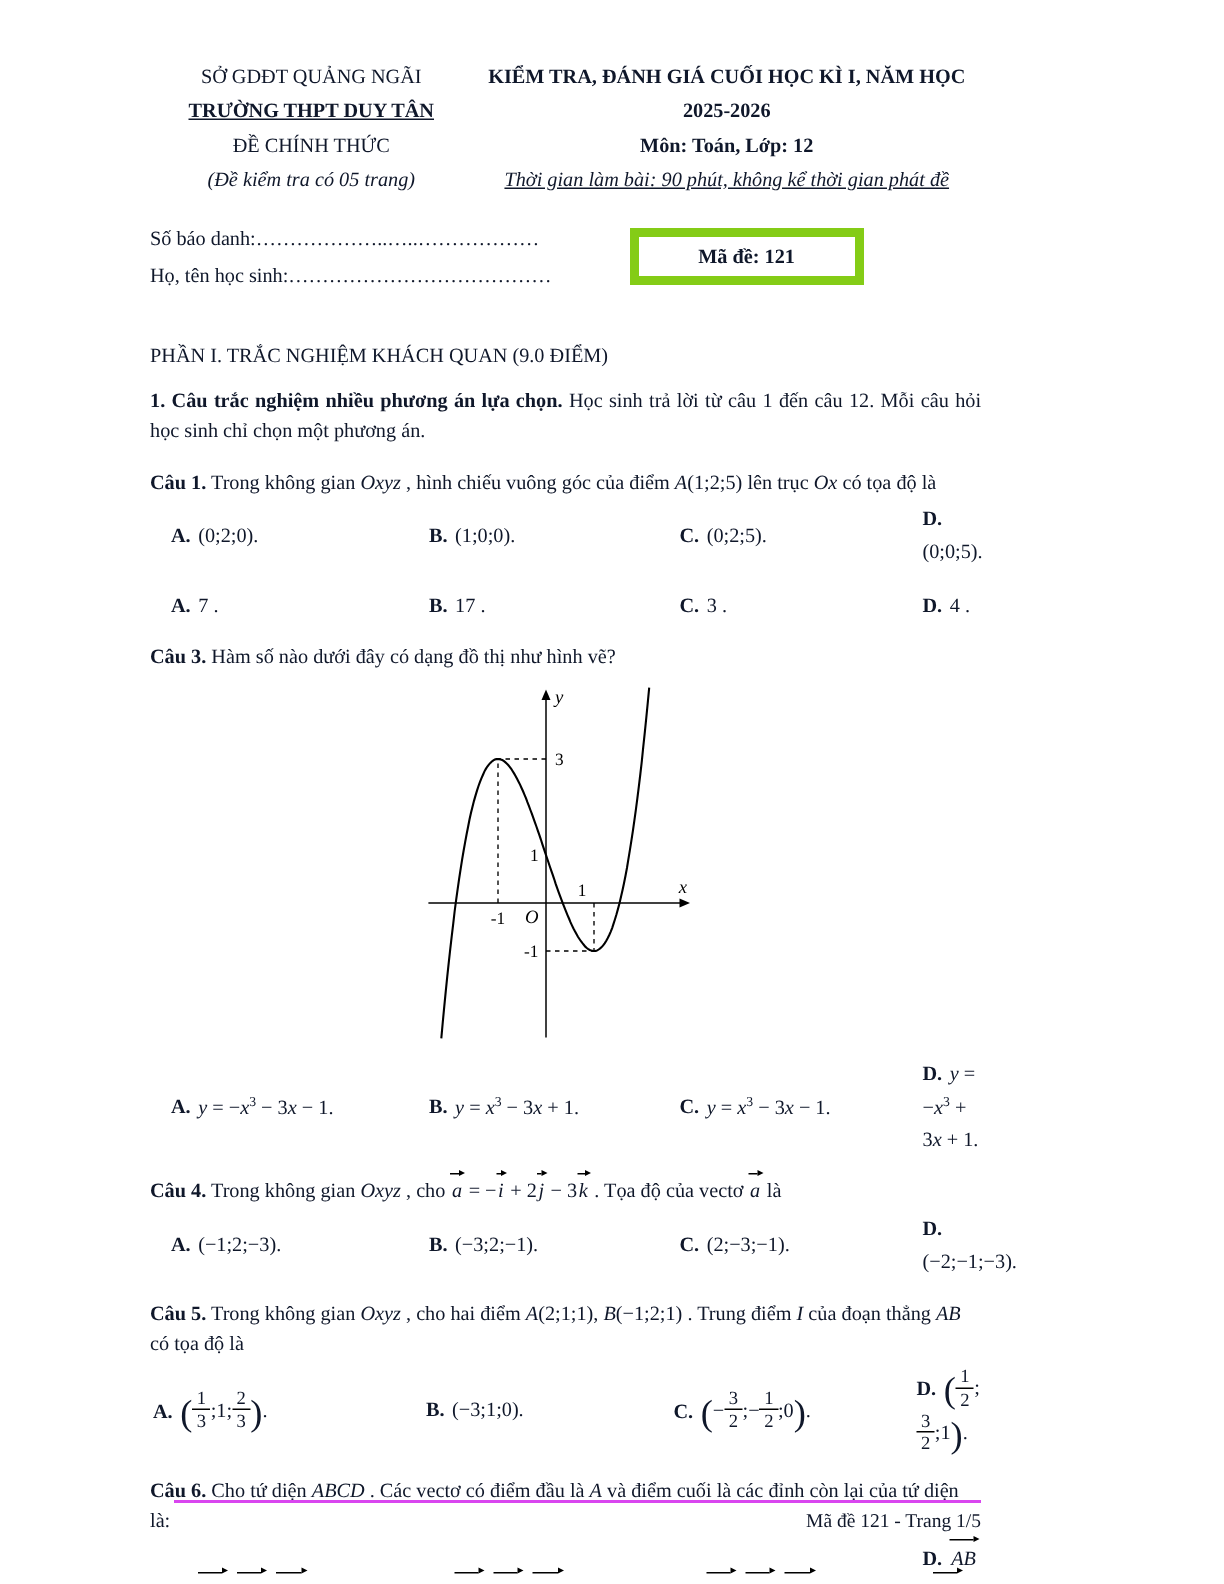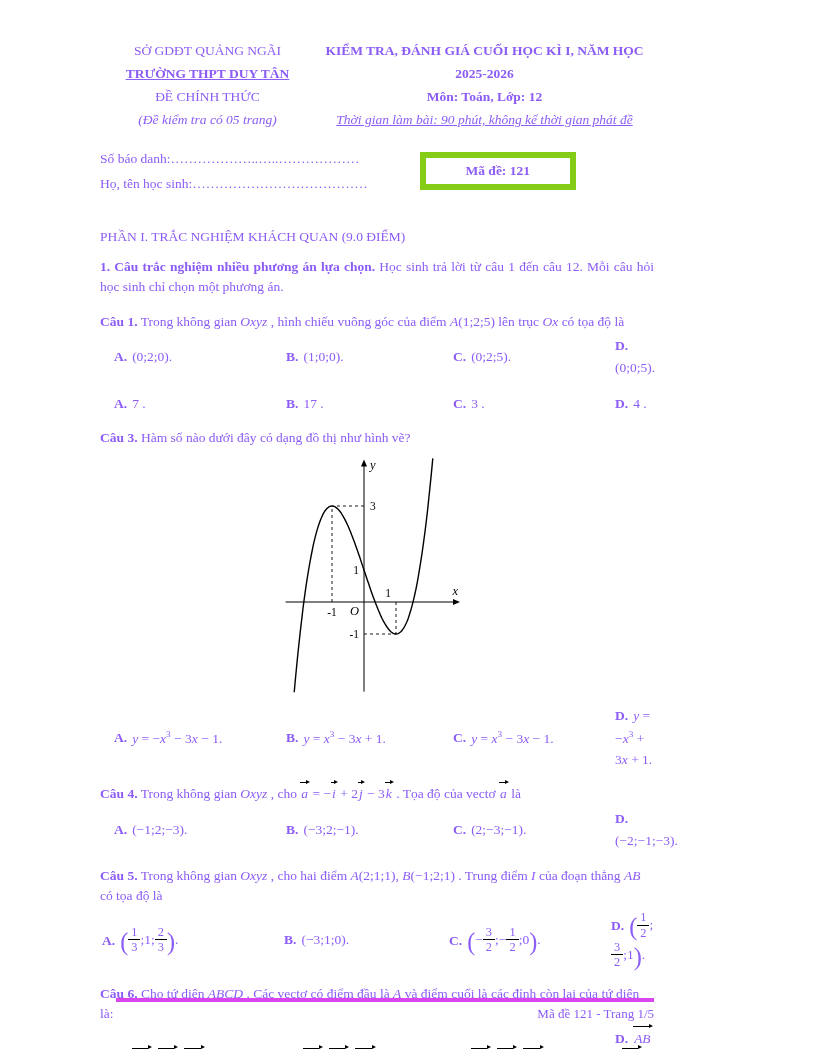--- a/index.html
+++ b/index.html
@@ -1,19 +1,19 @@
 <!DOCTYPE html>
 <html><head>
 <meta charset="utf-8">
 <style>
   *{margin:0;padding:0;box-sizing:border-box;}
   html,body{background:#fff;}
   .page{
     width:724px;height:1056px;background:#fff;position:relative;
-    font-family:"Liberation Serif",serif;font-size:13.5px;color:#8b5cf6;
+    font-family:"Liberation Serif",serif;font-size:13.5px;color:#0f172a;
     padding:40px 70px 0 100px;overflow:hidden;
   }
   b,.bold{font-weight:bold;}
   .italic{font-style:italic;}
   .uline{text-decoration:underline;}
   
   .hdr{display:flex;}
   .hdr-left{width:215px;text-align:center;line-height:1.7;}
   .hdr-right{flex:1;text-align:center;line-height:1.7;}
   
@@ -40,21 +40,21 @@
   .frac{display:inline-block;text-align:center;vertical-align:-0.55em;font-size:0.92em;line-height:1.15;}
   .frac .num{display:block;border-bottom:1px solid #000;padding:0 3px;}
   .frac .den{display:block;padding:0 3px;}
   .bp{font-size:1.8em;vertical-align:-0.22em;line-height:0;}
   
   .figure-wrap{text-align:center;margin:2px 0 4px 0;}
   .figure-wrap svg{display:inline-block;}
   .fig-lbl{font-family:"Liberation Serif",serif;font-style:italic;font-size:12.5px;}
   .fig-num{font-family:"Liberation Serif",serif;font-size:11.5px;}
   
-  .page-footer{position:absolute;left:116px;right:70px;bottom:34px;border-top:4px solid #d946ef;padding-top:4px;text-align:right;font-size:13px;}
+  .page-footer{position:absolute;left:116px;right:70px;bottom:34px;border-top:2px solid #d946ef;padding-top:4px;text-align:right;font-size:13px;}
 </style>
 </head>
 <body>
 
 <div class="page">
 
   <div class="hdr">
     <div class="hdr-left">
       <div>SỞ GDĐT QUẢNG NGÃI</div>
       <div class="bold uline">TRƯỜNG THPT DUY TÂN</div>

